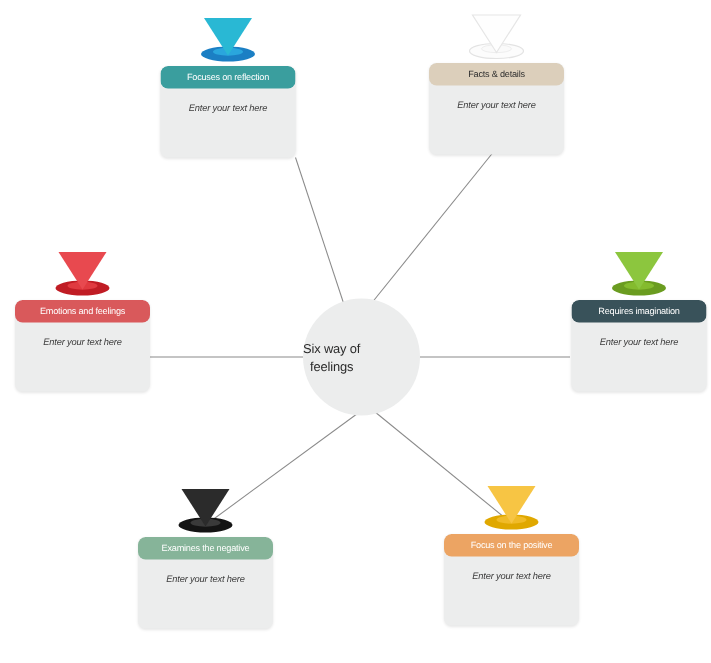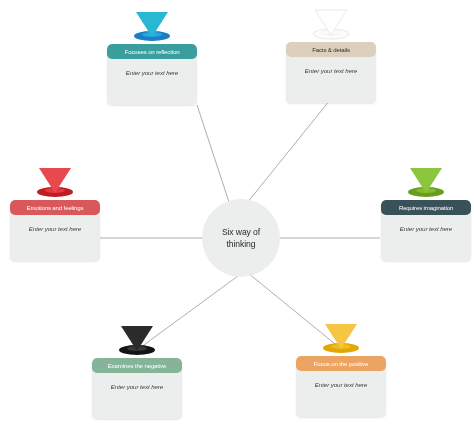--- a/index.html
+++ b/index.html
@@ -80,21 +80,21 @@
   #center-node {
     position: absolute;
     left: 202px;
     top: 199px;
     width: 78px;
     height: 78px;
     border-radius: 50%;
     background: #eceded;
     display: flex;
     align-items: center;
-    justify-content: center;
+    justify-content: flex-start;
     z-index: 3;
   }
   #center-text {
     font-size: 8.6px;
     color: #2b2b2b;
     text-align: center;
     line-height: 12px;
     letter-spacing: -0.1px;
   }
   .label-dark {
@@ -207,17 +207,17 @@
       <div class="card-label" style="background:#eca463;">Focus on the positive</div>
       <div class="card-body">
           <span>Enter your text here</span>
         </div>
     </div>
   </div>
 
   <div id="center-node">
     <div id="center-text">
       <span>Six way of</span><br>
-      <span>thinking</span>
+      <span>feelings</span>
     </div>
   </div>
 
 </div>
 
 </body></html>

